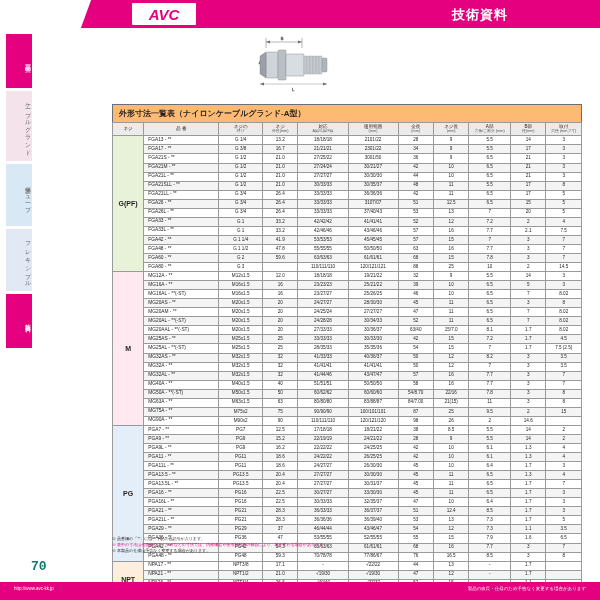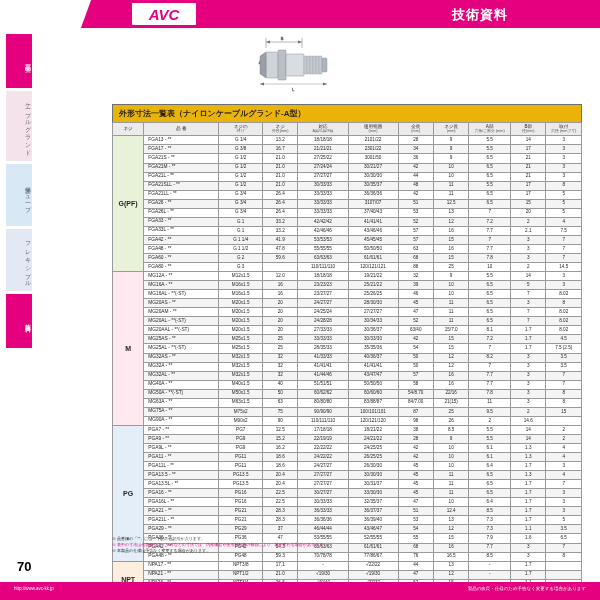--- a/index.html
+++ b/index.html
@@ -51,21 +51,21 @@
   .tab.light{color:#6d6e71;}
   
   .prod-img{
     position:absolute;left:246px;top:34px;width:96px;height:64px;
   }
   
   .table-wrap{
     position:absolute;left:112px;top:104px;width:470px;
   }
   .tbl-title{
-    background:#eab308;
+    background:#fdba74;
     border:1px solid #6d6e71;
     border-bottom:none;
     font-size:8px;
     font-weight:bold;
     padding:3px 0 3px 6px;
     color:#231f20;
   }
   table{
     border-collapse:collapse;
     width:470px;
@@ -101,22 +101,22 @@
   .grp-pg{background:#e3eef8 !important;}
   .grp-npt{background:#fdeedd !important;}
   
   .footnote{
     position:absolute;left:112px;top:536px;width:470px;
     font-size:4px;color:#231f20;line-height:1.5;
   }
   .footnote .line2{color:#e5007f;}
   
   .pageno{
-    position:absolute;left:17px;bottom:26px;
-    font-size:13px;font-weight:bold;color:#000000;
+    position:absolute;left:31px;bottom:26px;
+    font-size:13px;font-weight:bold;color:#0f766e;font-family:Liberation Mono, monospace;
   }
   
   .footer{
     position:absolute;left:0;bottom:0;width:600px;height:18px;
     background:#e5007f;
   }
   .footer-url{
     position:absolute;left:14px;top:4px;color:#ffffff;font-size:4.5px;
   }
   .footer-note{

